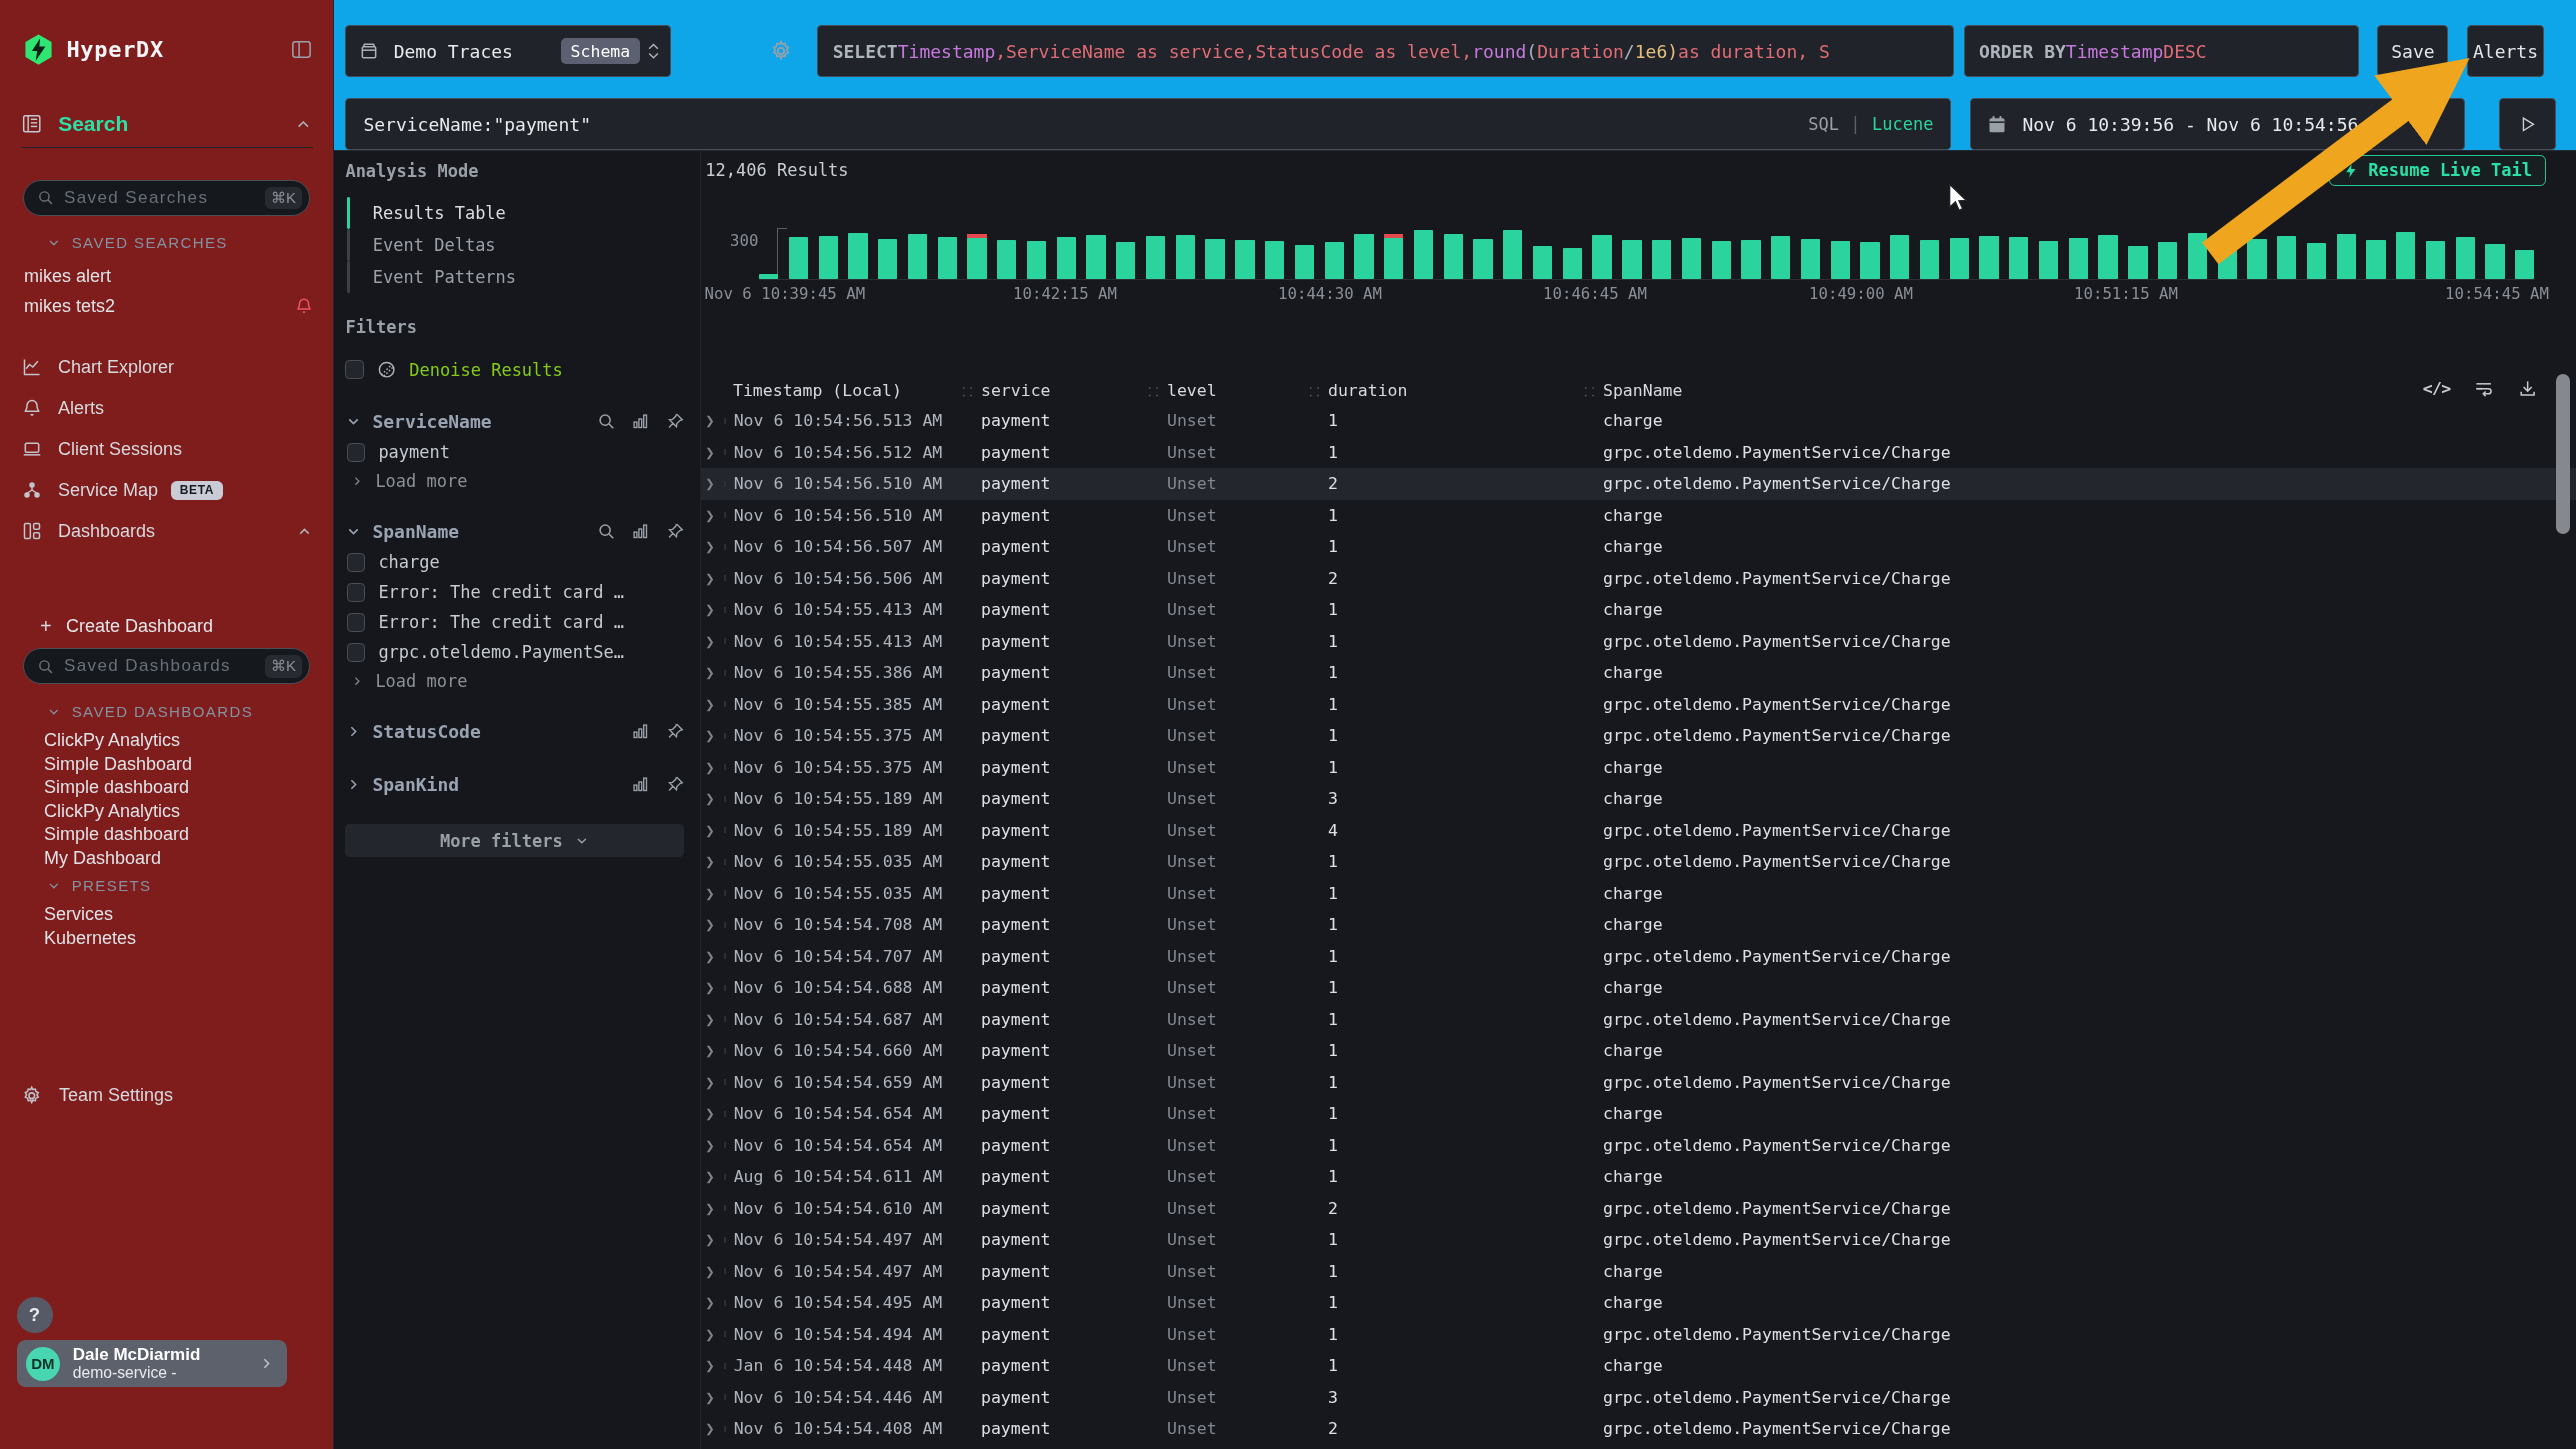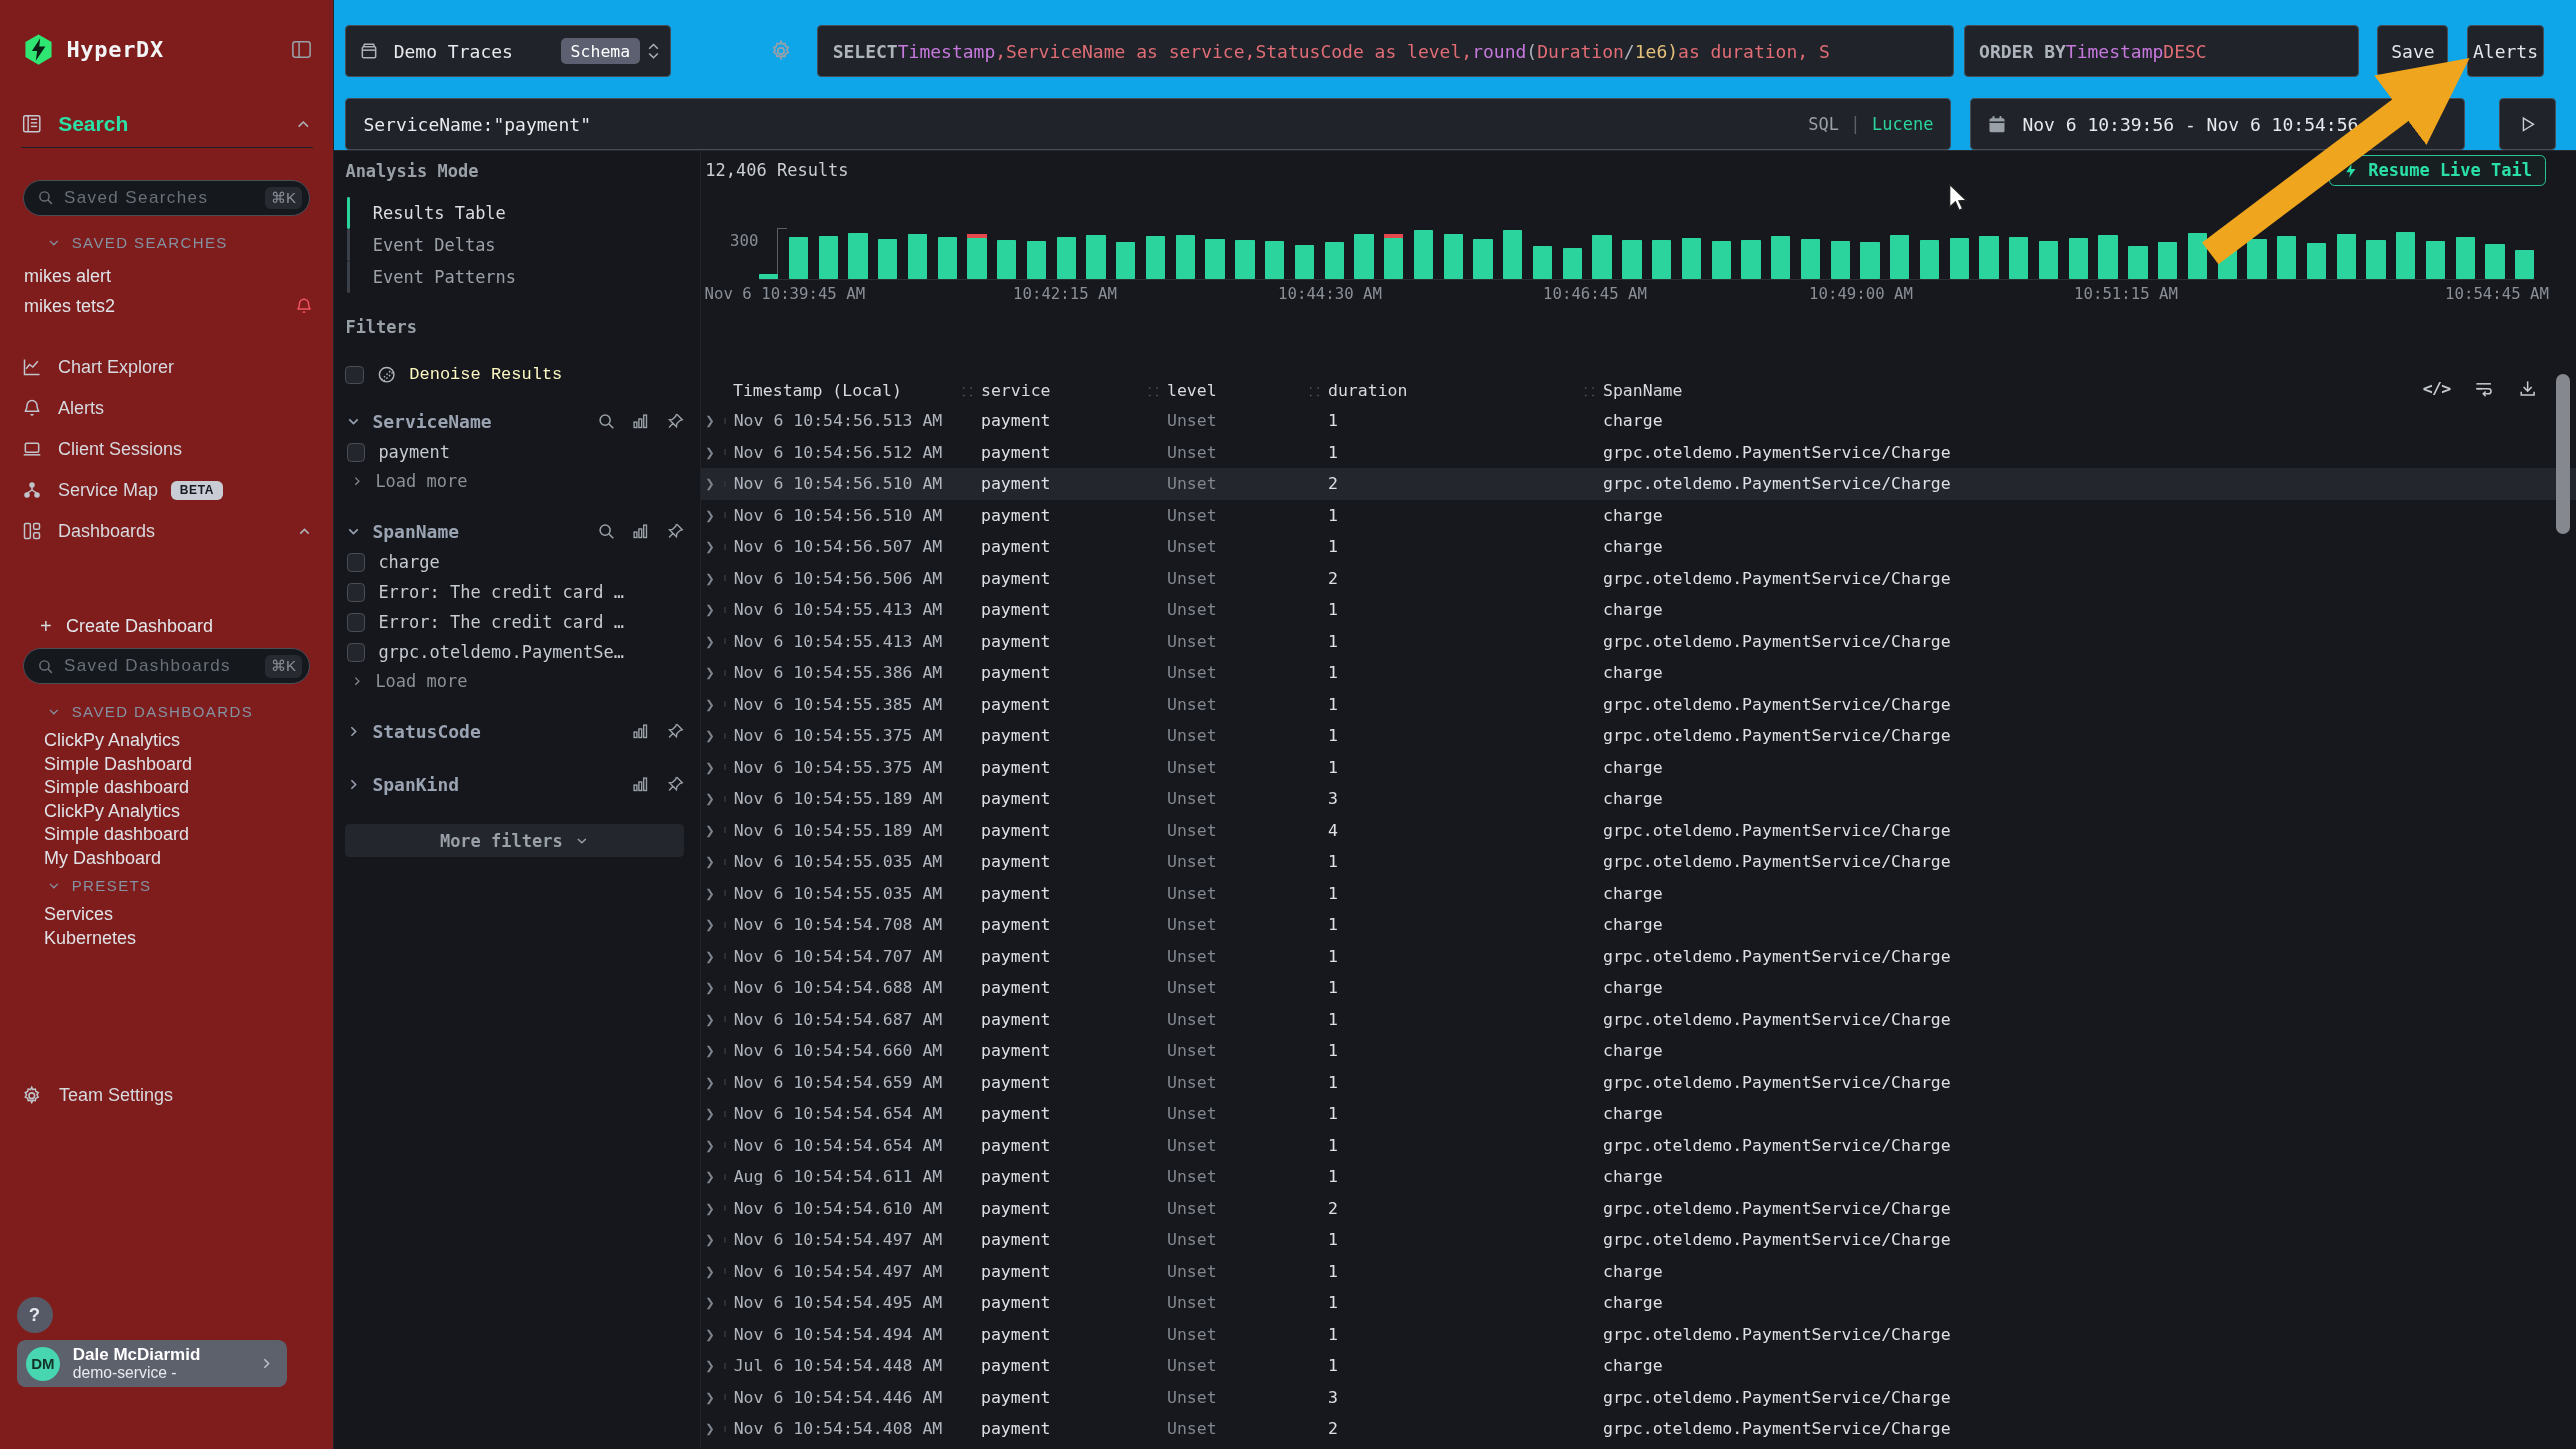--- a/index.html
+++ b/index.html
@@ -83,21 +83,21 @@
   
   .filter-panel { position:absolute; left:334px; top:151px; width:367px; height:1299px; background:#15171c; border-right:0.7px solid #202329; padding:10px 15.7px 0 11.4px; }
   .fp-title { font-size:17px; font-weight:bold; color:#9aa0a8; }
   .mode-list { margin:15.7px 0 0 1.4px; }
   .mode-item { position:relative; height:32px; display:flex; align-items:center; padding-left:26px; font-size:17px; color:#9ba1a9; }
   .mode-item::before { content:""; position:absolute; left:0; top:0; bottom:0; width:2.9px; background:#3c4048; border-radius:1.4px; }
   .mode-item.active { color:#dadde2; }
   .mode-item.active::before { background:#2bd49c; }
   .fp-filters { margin-top:24px; }
   .checkbox { width:18.6px; height:18.6px; border:0.7px solid #4a4e56; border-radius:4.3px; background:#23262c; flex:0 0 18.6px; }
-  .denoise-row { display:flex; align-items:flex-end; gap:13px; margin-top:18.6px; height:29px; font-size:17px; color:#fef9c3;font-family:Liberation Mono, monospace; }
+  .denoise-row { display:flex; align-items:center; gap:13px; margin-top:18.6px; height:29px; font-size:17px; color:#84cc16; }
   .denoise-row .ic { width:19.3px; height:19.3px; color:#aeb3ba; }
   .facet-head { display:flex; align-items:center; margin-top:21.5px; height:31.5px; font-size:18px; font-weight:bold; color:#9aa3b2; }
   .facet-head .chev { color:#9aa3b2; margin-right:10px; }
   .facet-icons { margin-left:auto; display:flex; gap:15.7px; color:#9aa0a8; }
   .facet-icons .ic { width:18.6px; height:18.6px; }
   .facet-item { display:flex; align-items:center; gap:13px; height:30px; font-size:17px; color:#c6cad1; padding-left:1.4px; white-space:nowrap; overflow:hidden; }
   .load-more { display:flex; align-items:center; gap:11.4px; height:27px; font-size:17px; color:#8b9097; padding-left:4.3px; }
   .more-filters { margin-top:24px; height:33px; width:100%; background:#23262c; border-radius:4.3px; display:flex; align-items:center; justify-content:center; gap:11.4px; font-size:17px; font-weight:bold; color:#9aa0a8; }
 
   
@@ -1028,21 +1028,21 @@
             <span class="cell-chev">❯</span>
             <span class="cell-ts">Nov 6 10:54:54.494 AM</span>
             <span class="cell-svc">payment</span>
             <span class="cell-lvl">Unset</span>
             <span class="cell-dur">1</span>
             <span class="cell-span">grpc.oteldemo.PaymentService/Charge</span>
           </div>
 
           <div class="t-row">
             <span class="cell-chev">❯</span>
-            <span class="cell-ts">Jul 6 10:54:54.448 AM</span>
+            <span class="cell-ts">Jan 6 10:54:54.448 AM</span>
             <span class="cell-svc">payment</span>
             <span class="cell-lvl">Unset</span>
             <span class="cell-dur">1</span>
             <span class="cell-span">charge</span>
           </div>
 
           <div class="t-row">
             <span class="cell-chev">❯</span>
             <span class="cell-ts">Nov 6 10:54:54.446 AM</span>
             <span class="cell-svc">payment</span>

